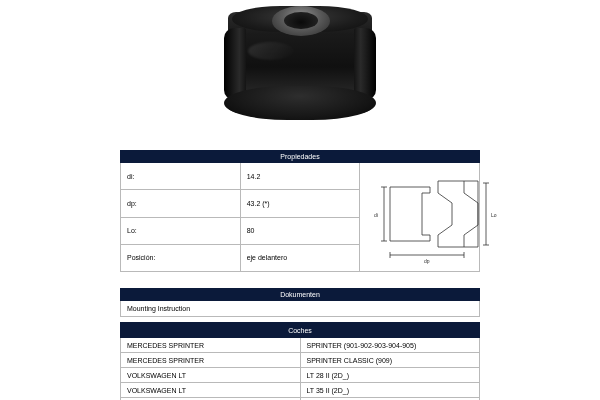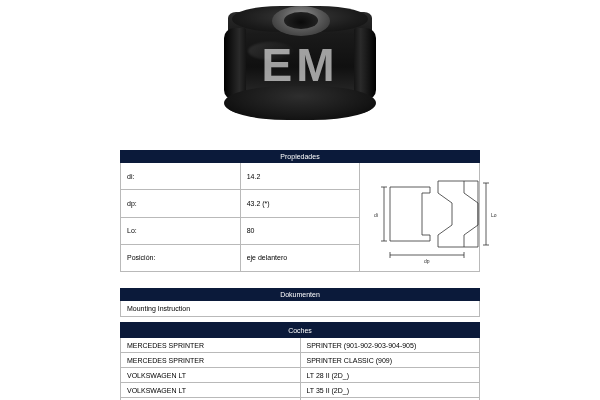--- a/index.html
+++ b/index.html
@@ -159,21 +159,20 @@
     <div class="bushing-wrap">
       <div class="bush-body"></div>
       <div class="bush-side-l"></div>
       <div class="bush-side-r"></div>
       <div class="bush-bottom-flange"></div>
       <div class="bush-top-flange"></div>
       <div class="bush-inner-outer"></div>
       <div class="bush-inner-hole"></div>
       <div class="bush-gloss"></div>
     </div>
-    <div class="watermark">EM</div>
   </div>
 
   <table class="tbl" id="props-table">
     <tbody>
         <tr class="hdr">
       <td colspan="3">Propiedades</td>
     </tr>
     <tr>
       <td class="k">di:</td>
       <td class="v">14.2</td>

